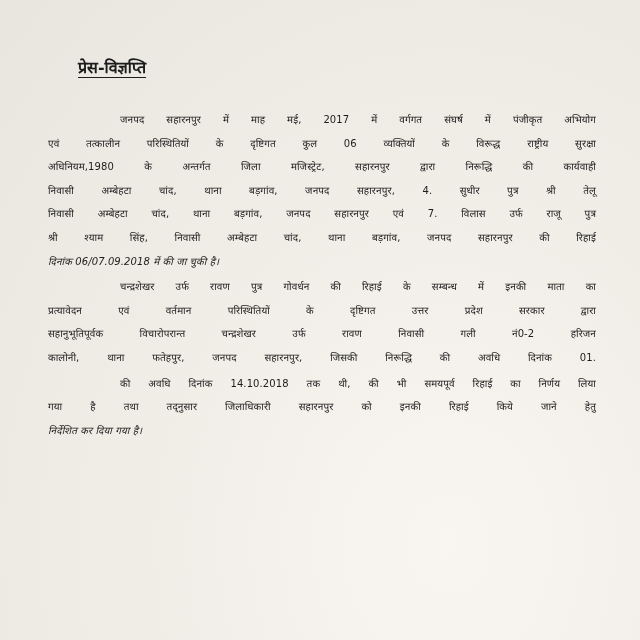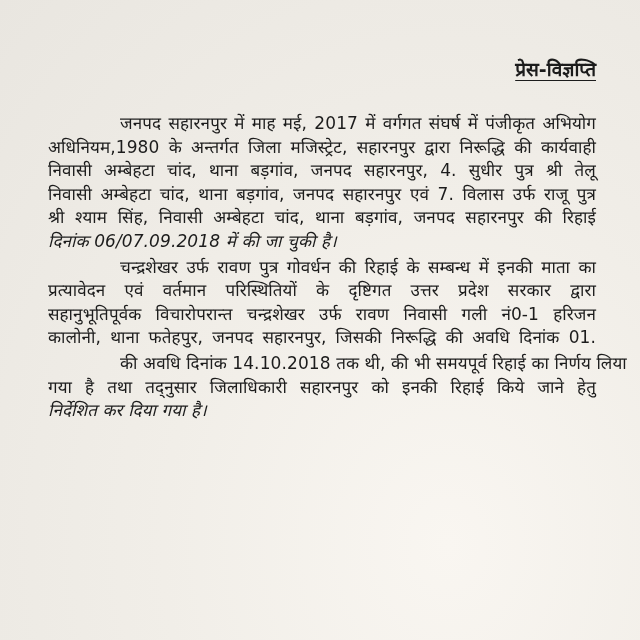--- a/index.html
+++ b/index.html
@@ -15,32 +15,32 @@
     color: #1c1c1c;
     position: relative;
   }
   .page {
     position: absolute;
     left: 48px;
     top: 56px;
     width: 548px;
   }
   .title {
-    text-align: right;
-    font-size: 19px;
+    text-align: left;
+    font-size: 16px;
     font-weight: bold;
     margin: 0 0 30px 0;
     padding-left: 30px;
   }
   .title span {
     text-decoration: underline;
     text-underline-offset: 4px;
   }
   .para {
-    font-size: 17px;
+    font-size: 10px;
     line-height: 23.6px;
     text-align: justify;
     text-align-last: left;
     margin: 0 0 2px 0;
     text-indent: 72px;
     letter-spacing: 0.1px;
   }
   .para .line {
     display: block;
     text-align: justify;
@@ -58,31 +58,32 @@
 </head>
 <body>
 
 <div class="page">
   <div class="title">
     <span>प्रेस-विज्ञप्ति</span>
   </div>
 
   <div class="para">
     <span class="line">जनपद सहारनपुर में माह मई, 2017 में वर्गगत संघर्ष में पंजीकृत अभियोग</span>
+    <span class="line">एवं तत्कालीन परिस्थितियों के दृष्टिगत कुल 06 व्यक्तियों के विरूद्ध राष्ट्रीय सुरक्षा</span>
     <span class="line">अधिनियम,1980 के अन्तर्गत जिला मजिस्ट्रेट, सहारनपुर द्वारा निरूद्धि की कार्यवाही</span>
     <span class="line">निवासी अम्बेहटा चांद, थाना बड़गांव, जनपद सहारनपुर, 4. सुधीर पुत्र श्री तेलू</span>
     <span class="line">निवासी अम्बेहटा चांद, थाना बड़गांव, जनपद सहारनपुर एवं 7. विलास उर्फ राजू पुत्र</span>
     <span class="line">श्री श्याम सिंह, निवासी अम्बेहटा चांद, थाना बड़गांव, जनपद सहारनपुर की रिहाई</span>
     <span class="line last">दिनांक 06/07.09.2018  में की जा चुकी है।</span>
   </div>
 
   <div class="para">
     <span class="line">चन्द्रशेखर उर्फ रावण पुत्र गोवर्धन की रिहाई के सम्बन्ध में इनकी माता का</span>
     <span class="line">प्रत्यावेदन एवं वर्तमान परिस्थितियों के दृष्टिगत उत्तर प्रदेश सरकार द्वारा</span>
-    <span class="line">सहानुभूतिपूर्वक विचारोपरान्त चन्द्रशेखर उर्फ रावण निवासी गली नं0-1 हरिजन</span>
+    <span class="line">सहानुभूतिपूर्वक विचारोपरान्त चन्द्रशेखर उर्फ रावण निवासी गली नं0-2 हरिजन</span>
     <span class="line">कालोनी, थाना फतेहपुर, जनपद सहारनपुर, जिसकी निरूद्धि की अवधि दिनांक 01.</span>
   </div>
 
   <div class="para">
     <span class="line">की अवधि दिनांक 14.10.2018 तक थी, की भी समयपूर्व रिहाई का निर्णय लिया</span>
     <span class="line">गया है तथा तद्नुसार जिलाधिकारी सहारनपुर को इनकी रिहाई किये जाने हेतु</span>
     <span class="line last">निर्देशित कर दिया गया है।</span>
   </div>
 </div>
 

